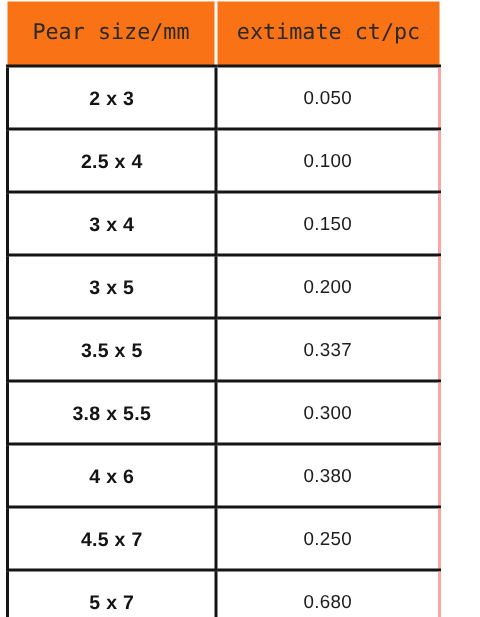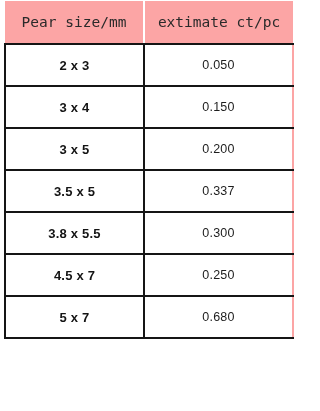--- a/index.html
+++ b/index.html
@@ -25,21 +25,21 @@
     border-collapse: collapse;
     table-layout: fixed;
     width: 288px;
   }
 
   table.spec-table col.c1 { width: 139px; }
   table.spec-table col.c2 { width: 149px; }
 
   
   thead th {
-    background: #fca5a5;
+    background: #f97316;
     color: #2a2a2a;
     font-family: "DejaVu Sans Mono", "Liberation Mono", monospace;
     font-weight: 400;
     font-size: 14.5px;
     letter-spacing: 0px;
     height: 42px;
     padding: 0;
     text-align: center;
     vertical-align: middle;
     border: none;
@@ -91,36 +91,44 @@
         <th class="h1">Pear size/mm</th>
         <th class="h2">extimate ct/pc</th>
       </tr>
     </thead>
     <tbody>
         <tr>
           <td class="size-cell">2 x 3</td>
           <td class="value-cell">0.050</td>
         </tr>
         <tr>
+          <td class="size-cell">2.5 x 4</td>
+          <td class="value-cell">0.100</td>
+        </tr>
+        <tr>
           <td class="size-cell">3 x 4</td>
           <td class="value-cell">0.150</td>
         </tr>
         <tr>
           <td class="size-cell">3 x 5</td>
           <td class="value-cell">0.200</td>
         </tr>
         <tr>
           <td class="size-cell">3.5 x 5</td>
           <td class="value-cell">0.337</td>
         </tr>
         <tr>
           <td class="size-cell">3.8 x 5.5</td>
           <td class="value-cell">0.300</td>
         </tr>
         <tr>
+          <td class="size-cell">4 x 6</td>
+          <td class="value-cell">0.380</td>
+        </tr>
+        <tr>
           <td class="size-cell">4.5 x 7</td>
           <td class="value-cell">0.250</td>
         </tr>
         <tr>
           <td class="size-cell">5 x 7</td>
           <td class="value-cell">0.680</td>
         </tr>
       </tbody>
   </table>
 </div>

